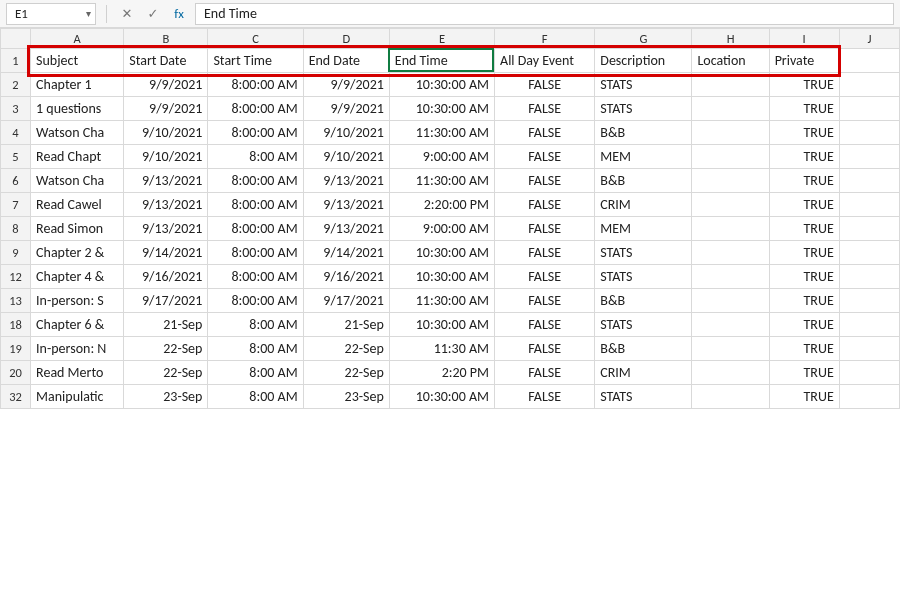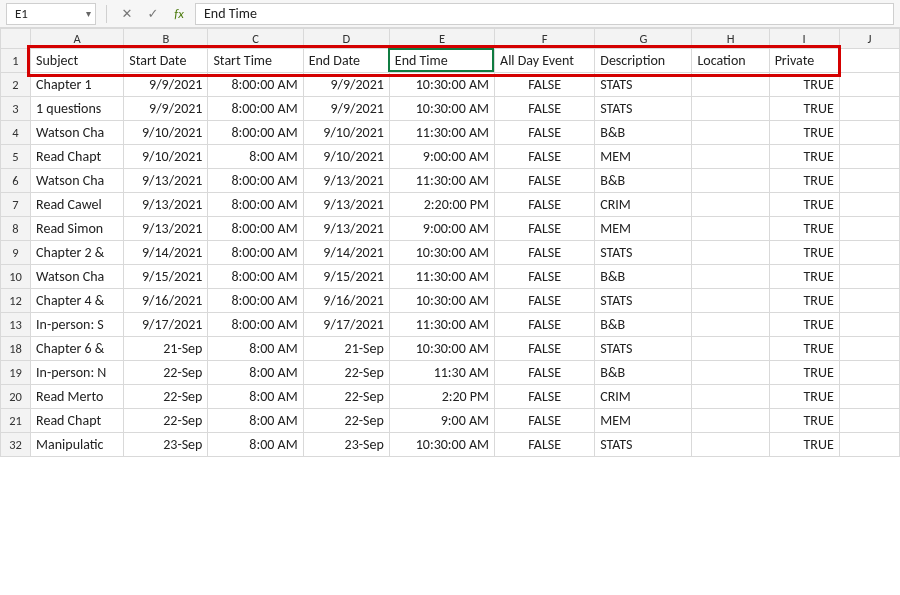--- a/index.html
+++ b/index.html
@@ -38,21 +38,21 @@
     width: 1px; height: 18px; background: #d0d0d0;
     margin: 0 4px;
   }
   .fb-btn {
     width: 20px; height: 20px;
     display: flex; align-items: center; justify-content: center;
     color: #777;
     font-size: 13px;
     cursor: pointer;
   }
-  .fx-label { font-style: italic; color: #4d7c0f; }
+  .fx-label { color: #0369a1; }
   .formula-input {
     flex: 1;
     height: 22px;
     background: #fff;
     border: 1px solid #cfcfcf;
     padding: 0 8px;
     display: flex; align-items: center;
     font-size: 14px;
   }
 
@@ -290,33 +290,20 @@
           <td class="txt-right">8:00:00 AM</td>
           <td class="txt-right">9/14/2021</td>
           <td class="txt-right">10:30:00 AM</td>
           <td class="txt-center">FALSE</td>
           <td class="txt-left">STATS</td>
           <td class="txt-left"></td>
           <td class="txt-right">TRUE</td>
           <td class="txt-left"></td>
         </tr>
         <tr>
-          <td class="rowhdr">10</td>
-          <td class="txt-left">Watson Cha</td>
-          <td class="txt-right">9/15/2021</td>
-          <td class="txt-right">8:00:00 AM</td>
-          <td class="txt-right">9/15/2021</td>
-          <td class="txt-right">11:30:00 AM</td>
-          <td class="txt-center">FALSE</td>
-          <td class="txt-left">B&amp;B</td>
-          <td class="txt-left"></td>
-          <td class="txt-right">TRUE</td>
-          <td class="txt-left"></td>
-        </tr>
-        <tr>
           <td class="rowhdr">12</td>
           <td class="txt-left">Chapter 4 &amp;</td>
           <td class="txt-right">9/16/2021</td>
           <td class="txt-right">8:00:00 AM</td>
           <td class="txt-right">9/16/2021</td>
           <td class="txt-right">10:30:00 AM</td>
           <td class="txt-center">FALSE</td>
           <td class="txt-left">STATS</td>
           <td class="txt-left"></td>
           <td class="txt-right">TRUE</td>
@@ -363,33 +350,20 @@
         </tr>
         <tr>
           <td class="rowhdr">20</td>
           <td class="txt-left">Read Merto</td>
           <td class="txt-right">22-Sep</td>
           <td class="txt-right">8:00 AM</td>
           <td class="txt-right">22-Sep</td>
           <td class="txt-right">2:20 PM</td>
           <td class="txt-center">FALSE</td>
           <td class="txt-left">CRIM</td>
-          <td class="txt-left"></td>
-          <td class="txt-right">TRUE</td>
-          <td class="txt-left"></td>
-        </tr>
-        <tr>
-          <td class="rowhdr">21</td>
-          <td class="txt-left">Read Chapt</td>
-          <td class="txt-right">22-Sep</td>
-          <td class="txt-right">8:00 AM</td>
-          <td class="txt-right">22-Sep</td>
-          <td class="txt-right">9:00 AM</td>
-          <td class="txt-center">FALSE</td>
-          <td class="txt-left">MEM</td>
           <td class="txt-left"></td>
           <td class="txt-right">TRUE</td>
           <td class="txt-left"></td>
         </tr>
         <tr>
           <td class="rowhdr">32</td>
           <td class="txt-left">Manipulatic</td>
           <td class="txt-right">23-Sep</td>
           <td class="txt-right">8:00 AM</td>
           <td class="txt-right">23-Sep</td>

